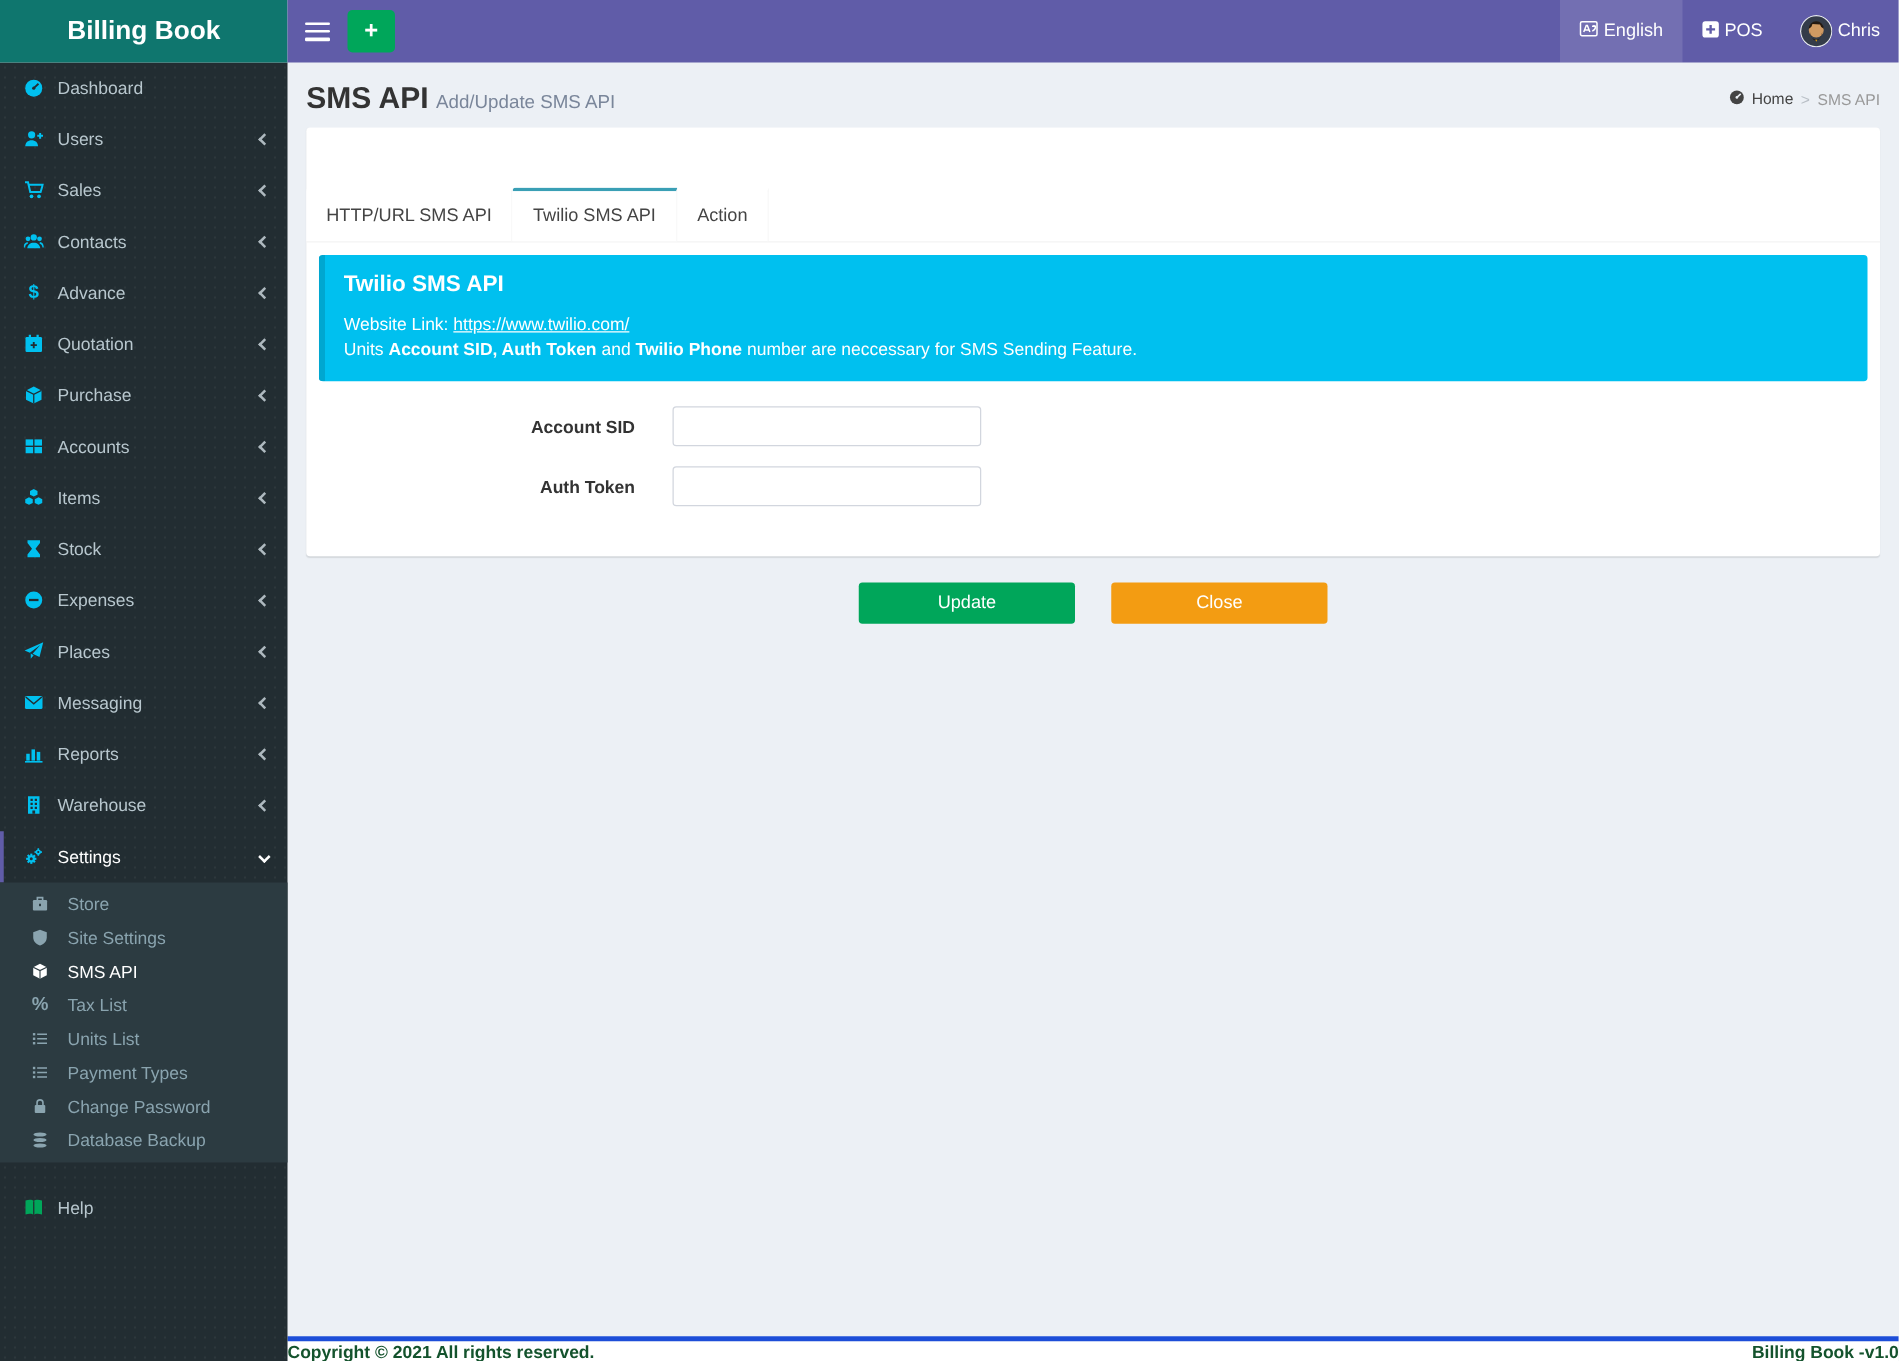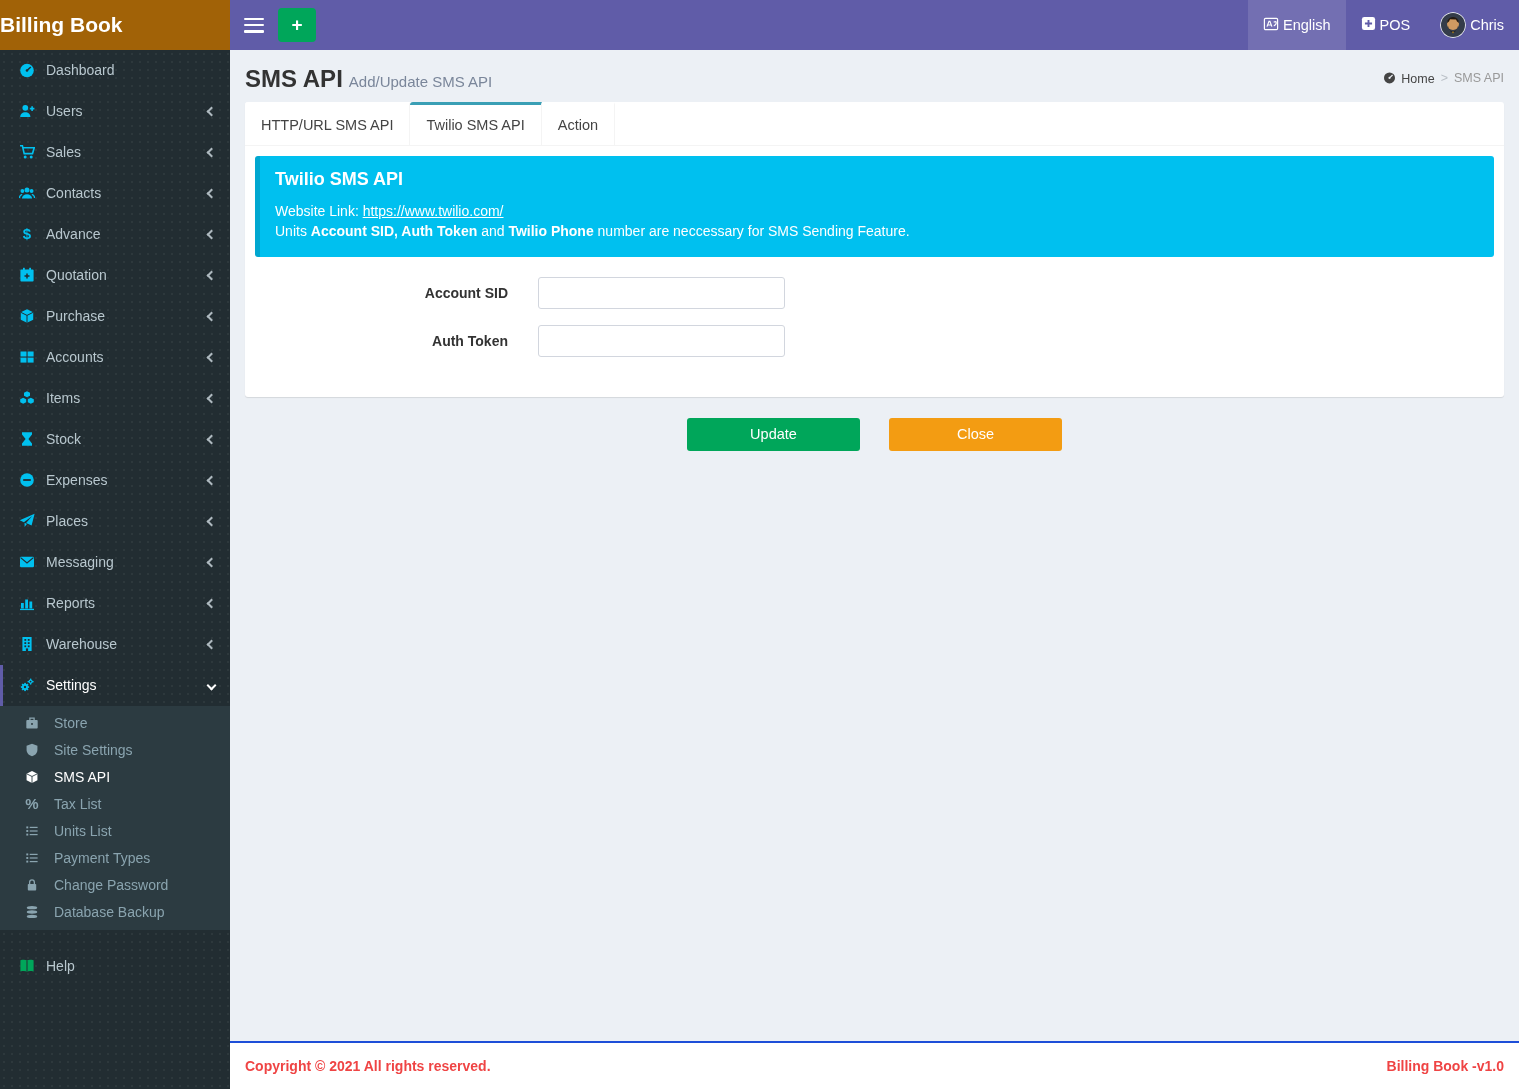--- a/index.html
+++ b/index.html
@@ -1,22 +1,22 @@
 <!DOCTYPE html>
 <html><head>
 <meta charset="utf-8">
 <style>
   * { box-sizing: border-box; margin: 0; padding: 0; }
   html,body { width:1519px; height:1089px; overflow:hidden; }
   body { font-family:"Liberation Sans", sans-serif; background:#ecf0f5; position:relative; }
 
   
   .main-header { position:absolute; top:0; left:0; right:0; height:50px; display:flex; z-index:20; }
-  .logo { width:230px; background:#a16207; color:#fff; font-size:21px; font-weight:bold;
-          display:flex; align-items:center; }
+  .logo { width:230px; background:#0f766e; color:#fff; font-size:21px; font-weight:bold;
+          display:flex; align-items:center; justify-content:center; }
   .navbar { flex:1; background:#605ca8; display:flex; align-items:center; }
   .hamburger { margin-left:14px; width:20px; height:15px; display:flex; flex-direction:column;
                justify-content:space-between; cursor:pointer; }
   .hamburger span { display:block; height:2.6px; background:#fff; border-radius:1px; }
   .add-btn { margin-left:14px; width:38px; height:34px; background:#00a65a; border:none; border-radius:4px;
              color:#fff; font-size:19px; font-weight:bold; line-height:34px; text-align:center; cursor:pointer; }
   .nav-right { margin-left:auto; display:flex; height:50px; }
   .nav-item { display:flex; align-items:center; gap:4px; padding:0 15px; color:#fff; font-size:14.5px; cursor:pointer; }
   .nav-item.lang { background:rgba(255,255,255,0.12); }
   .avatar { width:26px; height:26px; border-radius:50%; overflow:hidden; flex:0 0 auto; }
@@ -43,27 +43,27 @@
   .sub-item.active { color:#fff; }
   .sub-item.active .icon { color:#fff; }
   .help-row { margin-top:16px; }
   .help-row .icon { color:#00a65a; }
 
   
   .content-wrapper { margin-left:230px; height:1039px; margin-top:50px; display:flex; flex-direction:column; }
   .content-header { padding:15px 15px 0; display:flex; justify-content:space-between; align-items:center; }
   .page-title { font-size:24px; font-weight:600; color:#333; }
   .page-subtitle { font-size:15px; font-weight:normal; color:#7a869a; margin-left:6px; }
-  .breadcrumb { display:flex; align-items:flex-start; gap:6px; font-size:12.5px; }
+  .breadcrumb { display:flex; align-items:flex-end; gap:6px; font-size:12.5px; }
   .breadcrumb .home-link { color:#444; text-decoration:none; display:flex; align-items:center; gap:5px; cursor:pointer; }
   .breadcrumb .sep { color:#b9bfc6; }
   .breadcrumb .current { color:#999; }
 
   .panel { margin:9px 15px 0; background:#fff; border-radius:3px; box-shadow:0 1px 1px rgba(0,0,0,0.1); }
-  .tabs { display:flex; border-bottom:1px solid #f4f4f4; }
+  .tabs { display:flex; border-bottom:1px solid #f4f4f4;margin-top:48px; }
   .tab { padding:12px 16px; font-size:14.5px; color:#444; border-right:1px solid #f4f4f4;
          border-top:3px solid transparent; cursor:pointer; background:#fff; border-top-left-radius:3px; }
   .tab.active { border-top-color:#3a9fb5; }
   .tab-content { padding:10px 10px 24px; }
 
   .callout { background:#00c0ef; border-left:5px solid #00a7d0; border-radius:3px; color:#fff;
              padding:13px 15px 15px; }
   .callout h4 { font-size:18px; font-weight:bold; margin-bottom:12px; }
   .callout p { font-size:14px; line-height:1.42; }
   .callout a { color:#fff; text-decoration:underline; cursor:pointer; }
@@ -75,22 +75,22 @@
   .form-label { width:283px; text-align:right; padding-right:30px; font-size:14px; font-weight:bold; color:#333; }
   .form-input { width:247px; height:32px; border:1px solid #d2d6de; border-radius:3px; padding:0 10px;
                 font-size:14px; color:#555; outline:none; font-family:"Liberation Sans",sans-serif; }
 
   .actions { display:flex; justify-content:center; gap:29px; margin-top:21px; }
   .btn { width:173px; height:33px; border:none; border-radius:3px; color:#fff; font-size:14.5px; cursor:pointer;
          font-family:"Liberation Sans",sans-serif; }
   .btn-update { background:#00a65a; }
   .btn-close { background:#f39c12; }
 
-  .main-footer { margin-top:auto; background:#fff; border-top:2px solid #1d4ed8; padding:15px;
-                 display:flex; justify-content:space-between; font-size:14px; font-weight:bold; color:#ef4444; }
+  .main-footer { margin-top:auto; background:#fff; border-top:4px solid #1d4ed8; 
+                 display:flex; justify-content:space-between; font-size:14px; font-weight:bold; color:#14532d; }
 </style>
 </head>
 <body>
 
 <header class="main-header">
   <div class="logo">
     <span>Billing Book</span>
   </div>
   <div class="navbar">
     <div class="hamburger">

